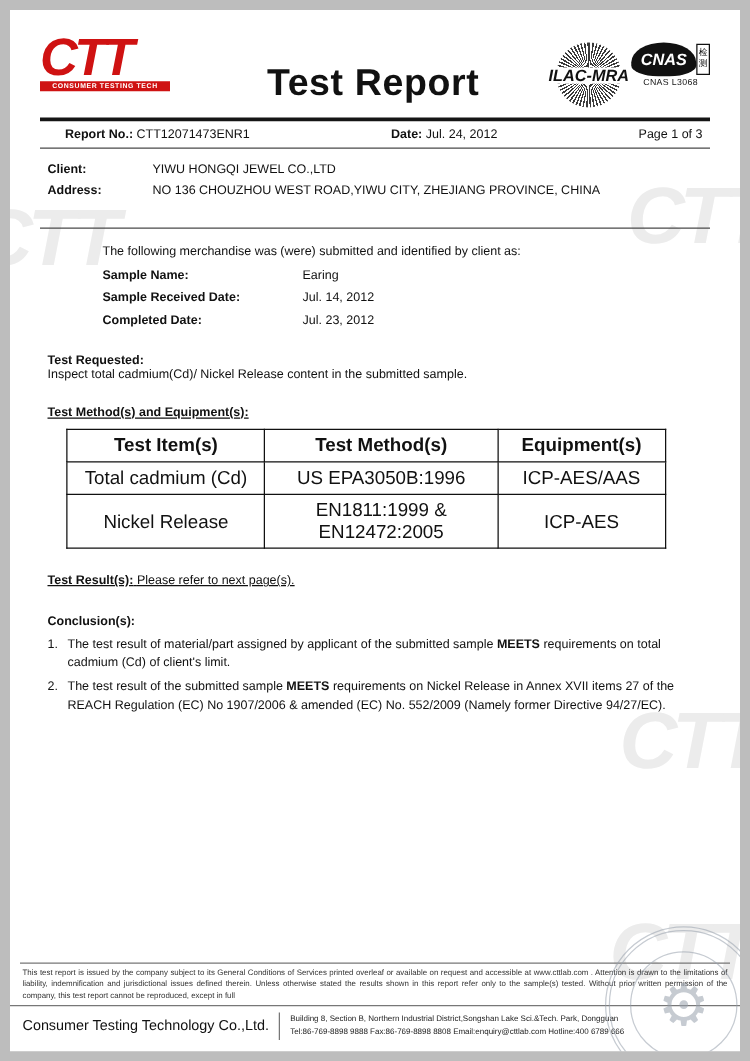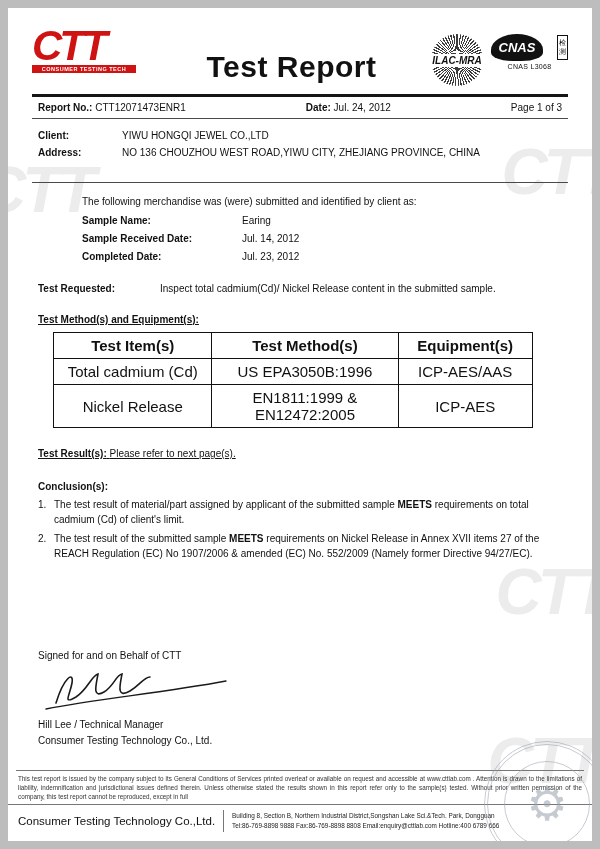--- a/index.html
+++ b/index.html
@@ -44,53 +44,53 @@
   .report-title { font-size:30px; font-weight:bold; letter-spacing:0.5px; }
   .stamps { display:flex; gap:8px; align-items:flex-start; padding-top:6px; }
   .ilac {
     width:52px; height:52px; border-radius:50%;
     background:repeating-conic-gradient(#3a3a3a 0deg 3deg, #ffffff 3deg 6.5deg);
     position:relative; flex:none;
   }
   .ilac-band {
     position:absolute; left:-5px; right:-5px; top:20px; height:13px;
     background:#fff; display:flex; align-items:center; justify-content:center;
-    font-weight:bold; font-style:italic; font-size:10px; color:#111; white-space:nowrap;
+    font-weight:bold; font-style:italic; font-size:13px; color:#111; white-space:nowrap;
   }
   .cnas { text-align:center; flex:none; }
-  .cnas-top { display:flex; align-items:center; gap:14px; }
+  .cnas-top { display:flex; align-items:center; gap:0; }
   .cnas-shape {
     width:52px; height:27px; background:#111; color:#fff;
     border-radius:55% 55% 45% 45% / 65% 65% 35% 35%;
     display:flex; align-items:center; justify-content:center;
     font-weight:bold; font-style:italic; font-size:13px;
   }
   .cnas-box {
     width:11px; height:25px; border:1px solid #111;
     font-size:7px; line-height:1.3; padding-top:2px;
     word-break:break-all; text-align:center;
   }
   .cnas-caption { font-size:7px; margin-top:2px; letter-spacing:0.3px; }
   
   .rule-thick { border-top:3px solid #151515; margin:8px 24px 0 24px; }
   .rule-thin  { border-top:1px solid #4a4a4a; margin:3px 24px; }
   
-  .report-row { display:flex; justify-content:space-between; padding:5px 30px 2px 30px; font-size:10px; }
+  .report-row { display:flex; justify-content:space-between; padding:5px 30px 2px 44px; font-size:10px; }
   .lbl { font-weight:bold; }
   .client-block { padding:8px 30px 4px 30px; }
   .kv-row { display:flex; margin-bottom:6px; }
   .kv-row .k { width:84px; font-weight:bold; flex:none; }
   .kv-row .v { flex:1; }
   
   .sample-block { padding:10px 34px 0 30px;margin-left:44px; }
   .merch-intro { margin-bottom:8px; }
   .s-row { display:flex; margin-bottom:7px; }
   .s-row .k { width:160px; font-weight:bold; flex:none; }
   
-  .tr-row { display:flex; padding:14px 30px 0 30px; }
+  .tr-row { display:flex; padding:14px 30px 0 30px;flex-direction:column; }
   .tr-row .k { width:122px; font-weight:bold; flex:none; }
   
   .methods { padding:20px 44px 0 30px; }
   .section-heading { font-weight:bold; text-decoration:underline; margin-bottom:7px; }
   table.methods-table { width:94%; margin:0 auto; border-collapse:collapse; font-size:15px; }
   .methods-table th, .methods-table td {
     border:1px solid #111; text-align:center; padding:4px 2px;
   }
   .methods-table th { font-weight:bold; }
   .methods-table col.c1 { width:33%; } .methods-table col.c2 { width:39%; } .methods-table col.c3 { width:28%; }
@@ -263,31 +263,20 @@
       <div class="c-item">
         <span class="c-num">1.</span>
         <span class="c-text"><span>The test result of material/part assigned by applicant of the submitted sample </span><b>MEETS</b><span> requirements on total cadmium (Cd) of client's limit.</span></span>
       </div>
       <div class="c-item">
         <span class="c-num">2.</span>
         <span class="c-text"><span>The test result of the submitted sample </span><b>MEETS</b><span> requirements on Nickel Release in Annex XVII items 27 of the REACH Regulation (EC) No 1907/2006 &amp; amended (EC) No. 552/2009 (Namely former Directive 94/27/EC).</span></span>
       </div>
     </div>
 
-    <div class="sign-block">
-      <div class="signed-for">Signed for and on Behalf of CTT</div>
-      <svg class="sig-svg" width="190" height="52" viewBox="0 0 190 52">
-        <path d="M14 38 C 22 12, 32 6, 30 18 C 28 30, 20 40, 34 32 C 46 24, 50 10, 56 9 C 54 20, 50 34, 62 27 C 72 21, 74 10, 80 9 C 78 20, 74 34, 88 26 C 98 20, 102 12, 108 12" stroke="#1a1a1a" stroke-width="1.6" fill="none" stroke-linecap="round"></path>
-        <path d="M4 44 C 52 34, 120 28, 184 16" stroke="#1a1a1a" stroke-width="1.3" fill="none" stroke-linecap="round"></path>
-      </svg>
-      <div class="signer">
-        <div>Hill Lee / Technical Manager</div>
-        <div>Consumer Testing Technology Co., Ltd.</div>
-      </div>
-    </div>
 
   </div>
 
   <div class="footer">
     <div class="rule-thin"></div>
     <div class="disclaimer">This test report is issued by the company subject to its General Conditions of Services printed overleaf or available on request and accessible at www.cttlab.com . Attention is drawn to the limitations of liability, indemnification and jurisdictional issues defined therein. Unless otherwise stated the results shown in this report refer only to the sample(s) tested. Without prior written permission of the company, this test report cannot be reproduced, except in full</div>
     <div class="footer-bar">
       <div class="footer-company">Consumer Testing Technology Co.,Ltd.</div>
       <div class="footer-div"></div>
       <div class="footer-right">

